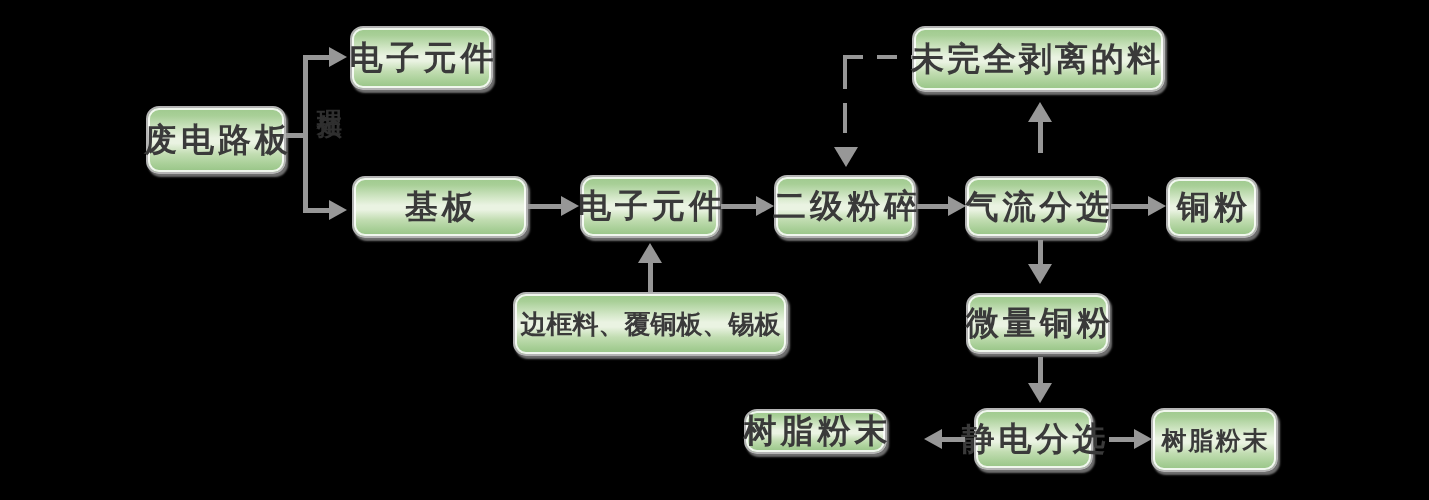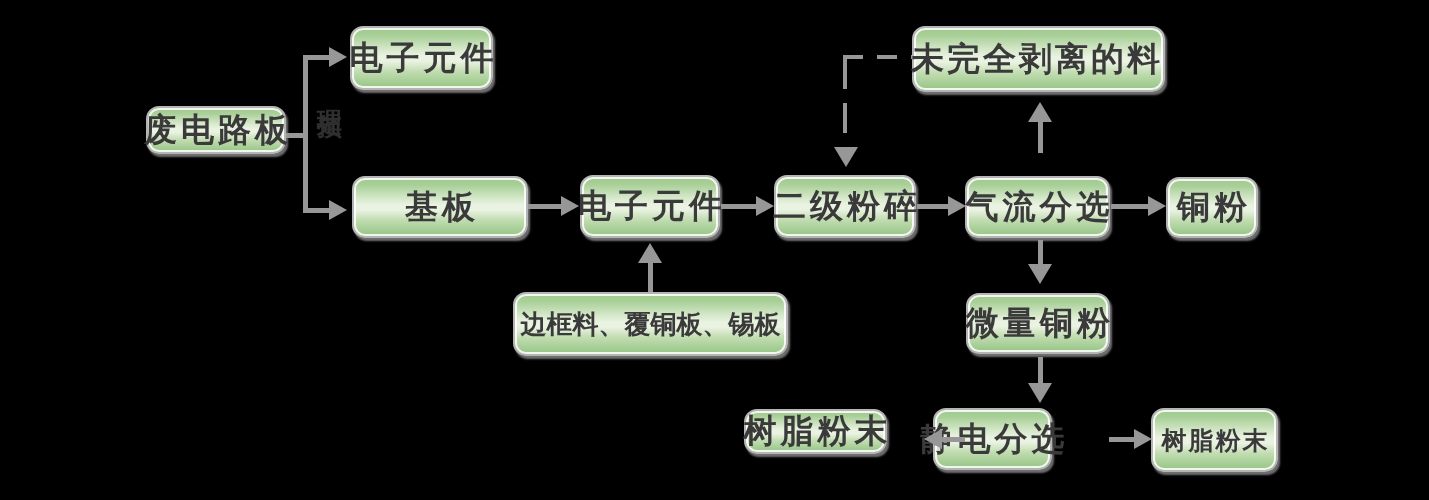--- a/index.html
+++ b/index.html
@@ -40,21 +40,21 @@
     position:absolute;color:#2f2f2f;font-weight:bold;font-size:25px;
     writing-mode:vertical-rl;text-orientation:upright;letter-spacing:-4px;
     transform:scaleY(0.9);transform-origin:top center;
   }
 </style>
 </head>
 <body>
 
 <div id="canvas">
 
-  <div class="node" style="left:146px;top:106px;width:140px;height:48px">
+  <div class="node" style="left:146px;top:106px;width:140px;height:68px">
     <span>废电路板</span>
   </div>
   <div class="node" style="left:350px;top:26px;width:143px;height:64px">
     <span>电子元件</span>
   </div>
   <div class="node" style="left:352px;top:176px;width:176px;height:62px">
     <span>基板</span>
   </div>
   <div class="node" style="left:580px;top:175px;width:140px;height:63px">
     <span>电子元件</span>
@@ -73,21 +73,21 @@
   </div>
   <div class="node sm" style="left:513px;top:292px;width:275px;height:64px">
     <span>边框料、覆铜板、锡板</span>
   </div>
   <div class="node" style="left:966px;top:293px;width:144px;height:61px">
     <span>微量铜粉</span>
   </div>
   <div class="node" style="left:744px;top:409px;width:143px;height:45px">
     <span>树脂粉末</span>
   </div>
-  <div class="node" style="left:933px;top:408px;width:119px;height:62px">
+  <div class="node" style="left:974px;top:408px;width:119px;height:62px">
     <span>静电分选</span>
   </div>
   <div class="node xs" style="left:1151px;top:408px;width:127px;height:64px">
     <span>树脂粉末</span>
   </div>
 
   <div class="vlabel" style="left:313px;top:98px">预处理</div>
 
   <div class="hline" style="left:286px;top:133px;width:19px"></div>
   <div class="vline" style="left:303px;top:55px;height:158px"></div>

